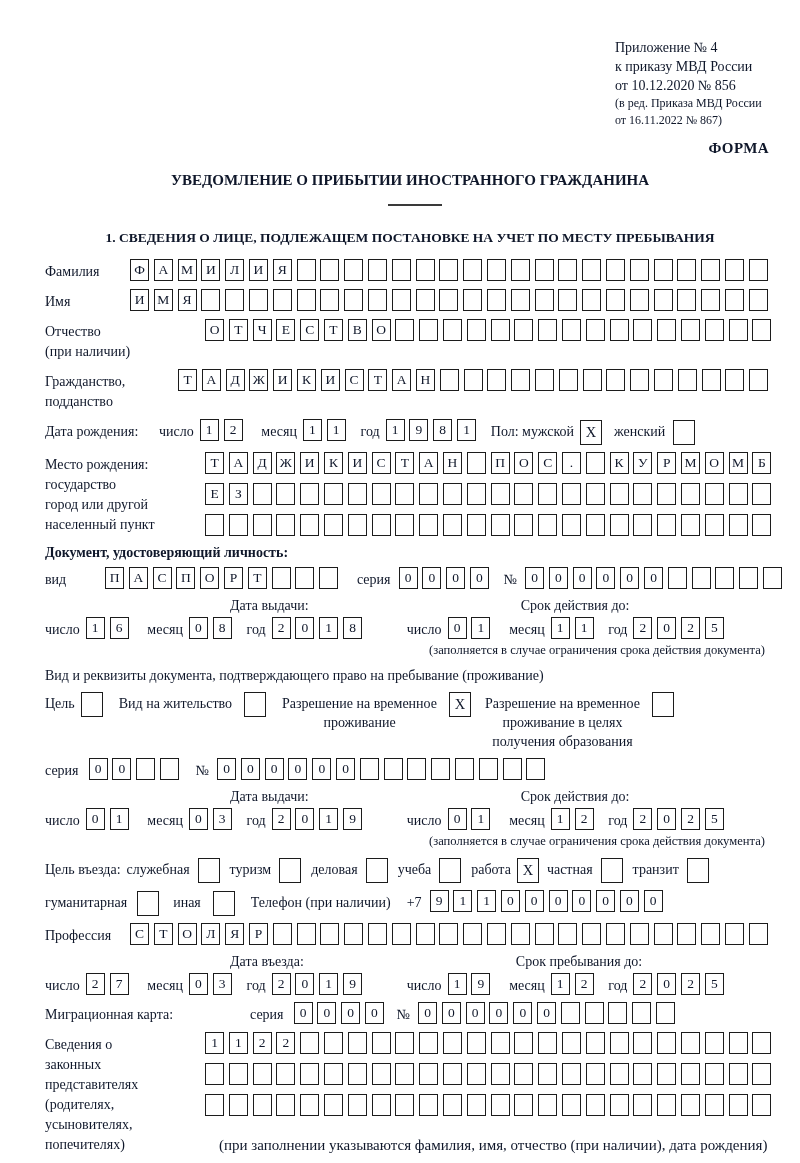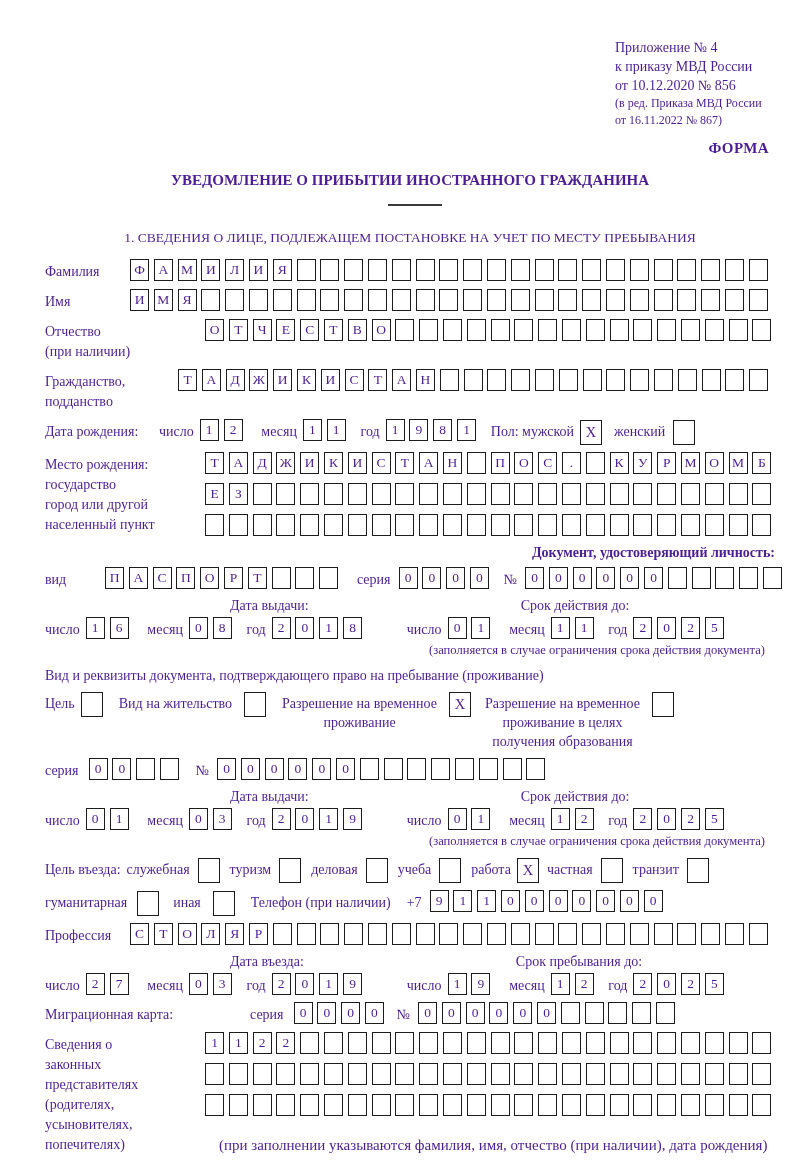--- a/index.html
+++ b/index.html
@@ -1,46 +1,46 @@
 <!DOCTYPE html>
 <html><head>
 <meta charset="utf-8">
 <style>
 *{margin:0;padding:0;box-sizing:border-box}
 html,body{background:#fff}
 body{width:800px}
 .page{position:relative;width:800px;height:1163px;padding:38px 25px 0 45px;overflow:hidden;
-  background:#fff;color:#4c1d95;font-family:"Liberation Serif","DejaVu Serif",serif;font-size:14px}
+  background:#fff;color:#0f172a;font-family:"Liberation Serif","DejaVu Serif",serif;font-size:14px}
 .hdr{margin-left:570px;white-space:nowrap;line-height:19px}
 .hdr .sm{font-size:12px;line-height:17px}
 .forma{margin-top:10px;text-align:right;padding-right:6px;font-weight:700;font-size:15px;line-height:19px;letter-spacing:.4px}
 .title{margin-top:12px;text-align:center;font-weight:700;font-size:15px;line-height:21px}
 .uline{display:inline-block;width:54px;height:2px;background:#3a3a3a;margin-left:10px}
-.sec{margin:16px 0 12px;text-align:center;font-weight:400;font-size:13.5px;line-height:19px;white-space:nowrap}
+.sec{margin:16px 0 12px;text-align:center;font-weight:700;font-size:13.5px;line-height:19px;white-space:nowrap}
 .frow{display:flex;align-items:flex-start;margin-bottom:7px}
 .flabel{flex:none;padding-top:3px;line-height:20px;white-space:nowrap}
 .lblk{flex:none;padding-top:3px;line-height:20px}
 .cellrow{display:flex;flex:none}
 .cell{flex:none;width:19px;height:22px;border:1.5px solid #1c1c1c;margin-right:4.8px;
   display:flex;align-items:center;justify-content:center;font-size:13.5px}
 .checkbox{flex:none;width:22px;height:25px;border:1.5px solid #1c1c1c;margin-top:1px;
   display:flex;align-items:center;justify-content:center;font-size:14.5px}
 .w60{width:60px}.w85{width:85px}.w133{width:133px}.w160{width:160px}.w108{width:108px}.w205{width:205px}
 .ml6{margin-left:6px}.ml8{margin-left:8px}.ml10{margin-left:10px}.ml12{margin-left:12px}
 .ml14{margin-left:14px}.ml16{margin-left:16px}.ml88{}
 .dl{margin-right:6px}
 .mlgap{margin-left:40px}
 .stack>div{margin-bottom:9px}
 .stack>div:last-child{margin-bottom:0}
 .dhead{display:flex;line-height:18px;margin-bottom:2px;white-space:nowrap}
 .dh1{margin-left:185px}
 .dh2{margin-left:212px}
 .drow{margin-bottom:2px}
 .note{text-align:right;font-size:12.6px;line-height:17px;padding-right:10px;margin-bottom:7px}
-.dochead{text-align:right;font-weight:700;line-height:19px;margin:0 0 5px}
+.dochead{text-align:left;font-weight:700;line-height:19px;margin:0 0 5px}
 .rtitle{line-height:20px;margin-bottom:5px}
 .optlbl{flex:none;text-align:center;line-height:19px;padding-top:3px}
 .gnote{font-size:15px;line-height:17px;margin-top:21px;margin-left:14px;white-space:nowrap}
 .glines{line-height:20px}
 </style>
 </head>
 <body>
 
 <div class="page">
 

